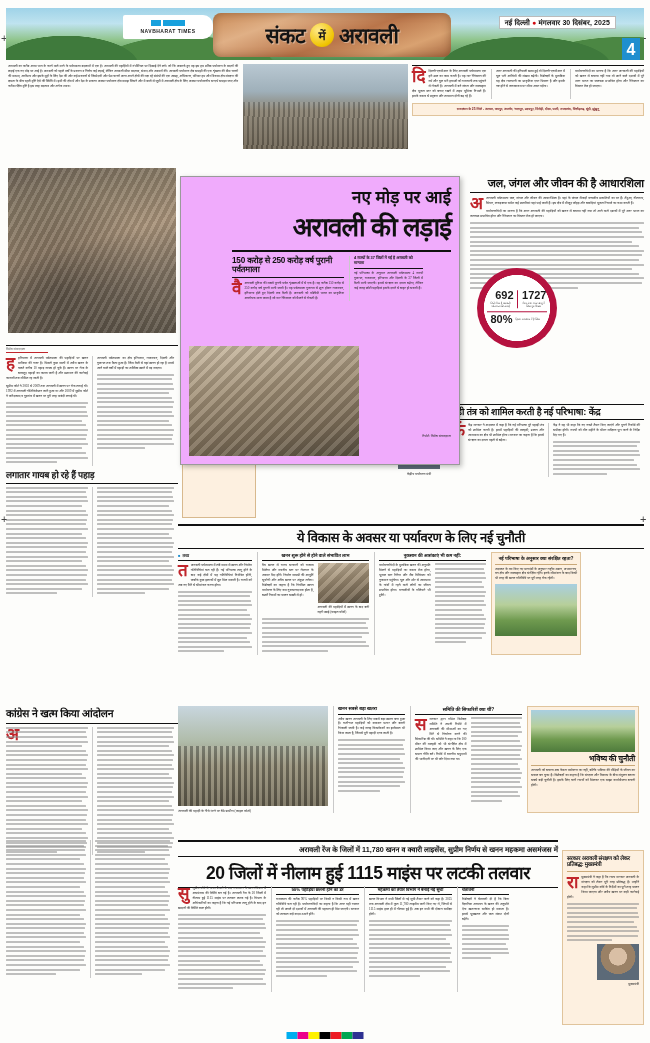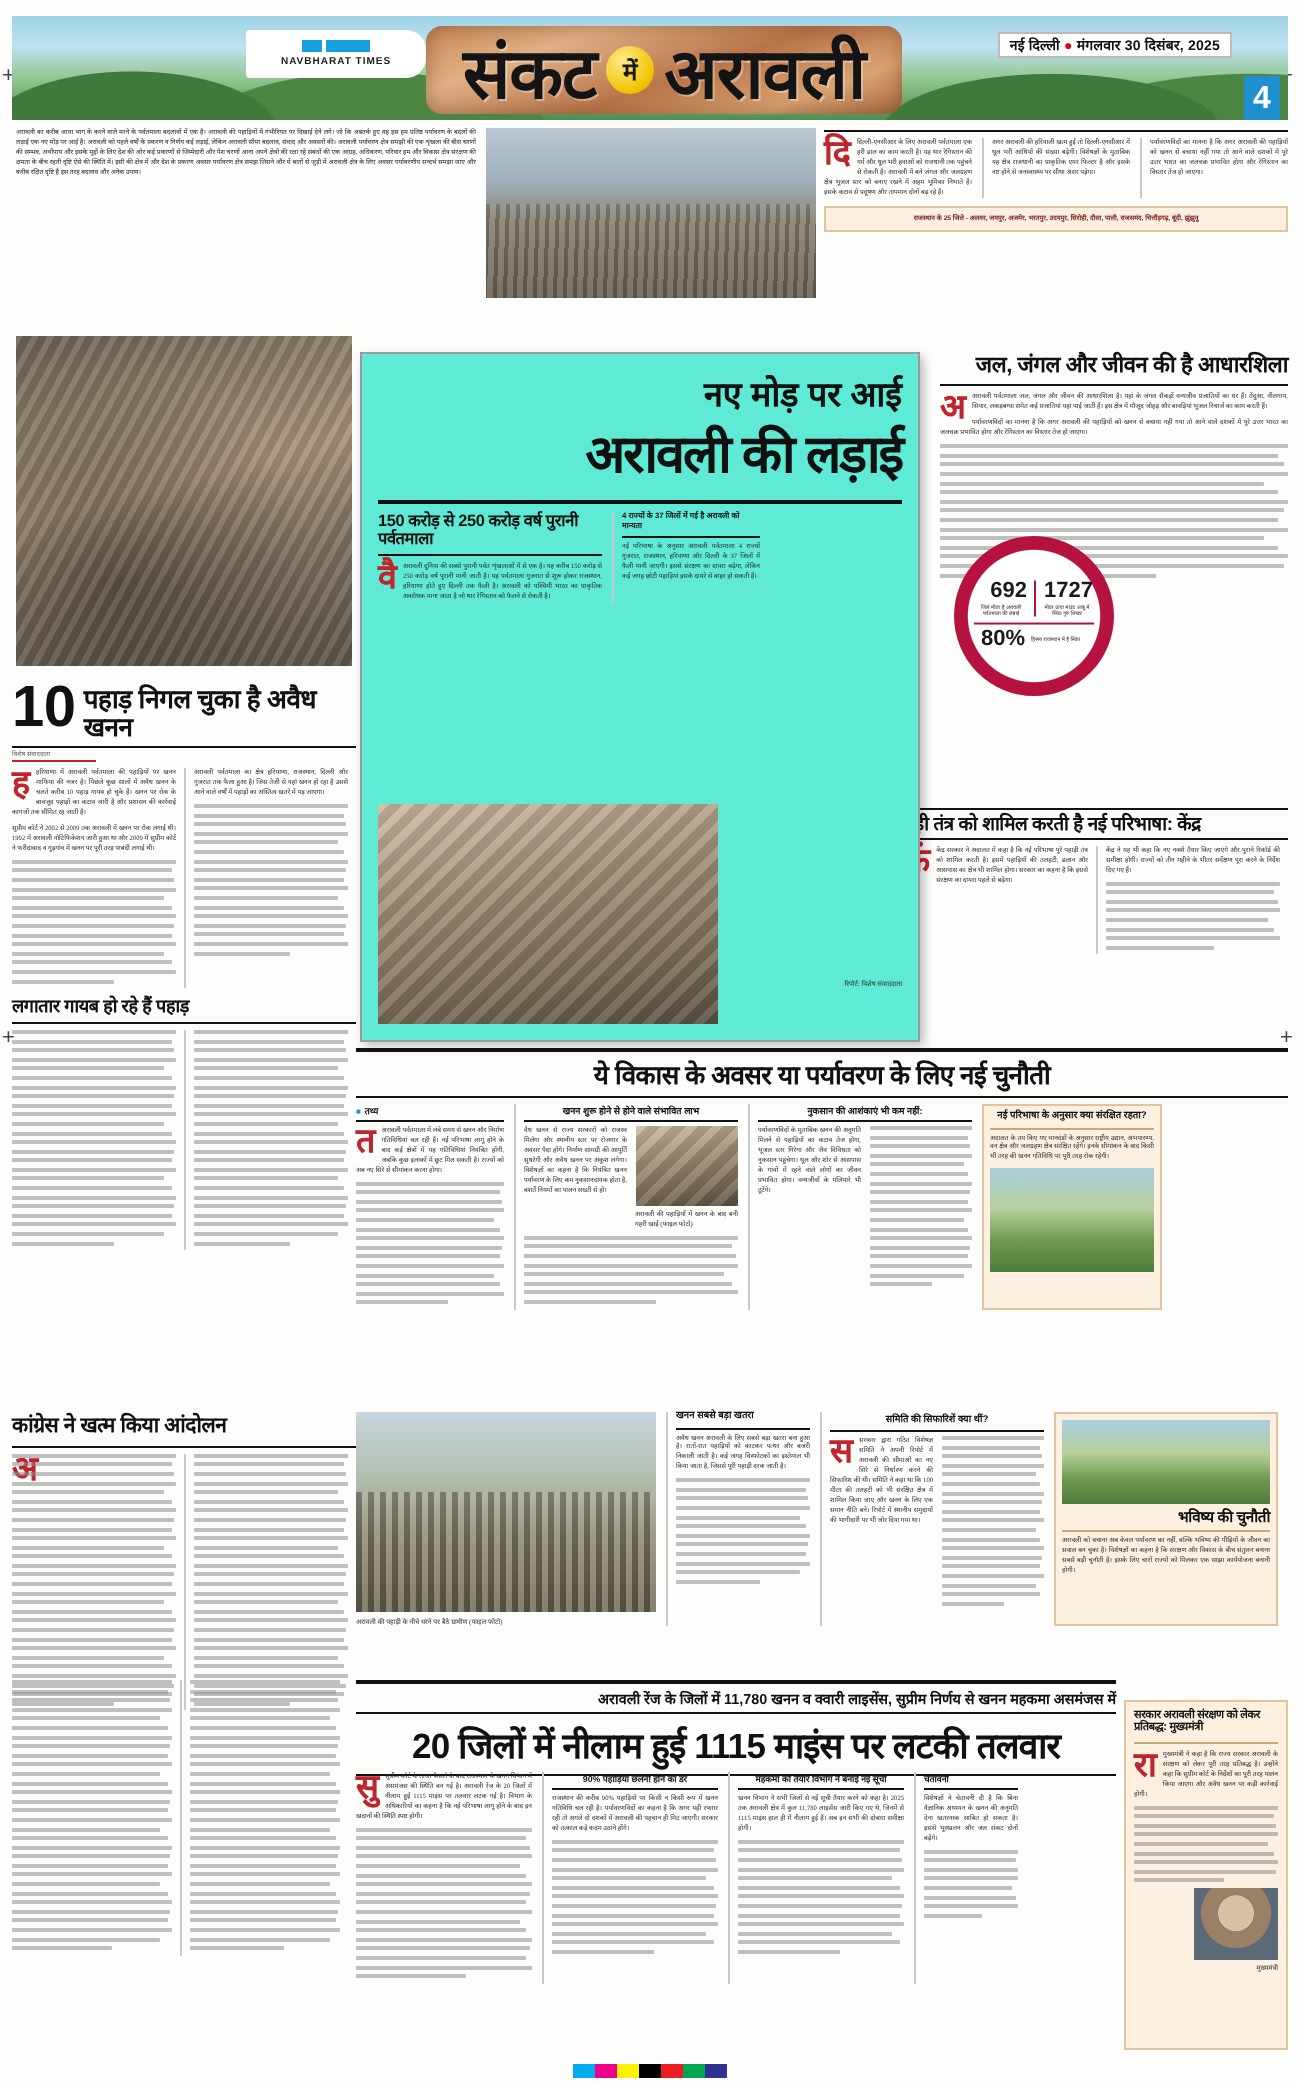--- a/index.html
+++ b/index.html
@@ -41,21 +41,21 @@
   .mh-logo .bars i:first-child { width:10px; }
   .mh-logo .nm { font-size:5px; font-weight:bold; letter-spacing:.5px; color:#1b1b1b; margin-top:2px; }
   .mh-title {
     position: absolute; left: 207px; top: 5px; width: 238px; height: 44px;
     background: linear-gradient(160deg,#c98a57 0%,#e0b086 25%,#b9754a 55%,#d9a271 80%,#a96a43 100%);
     border-radius: 8px;
     display:flex; align-items:center; justify-content:center; gap:5px;
     box-shadow: inset 0 0 10px rgba(90,50,20,.45);
   }
   .mh-title .t1, .mh-title .t3 {
-    font-size: 35px; font-weight: 900; color:#141414; letter-spacing:-.5px;
+    font-size: 21px; font-weight: 900; color:#141414; letter-spacing:-.5px;
     text-shadow: 1px 1px 0 rgba(255,255,255,.35);
   }
   .mh-title .t2 {
     width: 24px; height: 24px; border-radius: 50%;
     background: radial-gradient(circle at 35% 30%, #ffe98a, #f0c400 70%, #c79a00);
     display:flex; align-items:center; justify-content:center;
     font-size: 12px; font-weight:900; color:#1a1a1a;
   }
   .mh-date {
     position:absolute; right: 28px; top: 8px;
@@ -141,23 +141,24 @@
     position:absolute; background:#fdf0e0; border:1px solid #d8b98e;
   }
   .tl-head { color:#b8262c; font-weight:900; }
   .tl-item { display:flex; gap:3px; margin-bottom:4px; }
   .tl-item .bullet { color:#c0252b; font-size:4px; line-height:1; margin-top:1px; }
   .tl-item .txt { font-size:3.3px; line-height:1.45; color:#222; font-family:"Liberation Serif",serif;}
   .tl-date { font-weight:bold; color:#111; }
 
   
   .hero {
-    position:absolute; left:180px; top:176px; width:280px; height:345px;
-    background:#5eead4; border:1px solid #9a9a9a;
+    position:absolute; left:180px; top:176px; width:280px; height:289px;
+    background:#f0abfc; border:1px solid #9a9a9a;
     box-shadow: 2px 2px 5px rgba(0,0,0,.25);
+    padding-left: 43px;
   }
   .hero-h1 { font-size:17px; font-weight:900; text-align:right; color:#111; }
   .hero-h2 { font-size:26px; font-weight:900; text-align:right; color:#111; letter-spacing:-1px; }
 
   
   .stat-circle {
     position:absolute; left:477px; top:268px; width:80px; height:80px;
     border-radius:50%;
     background: radial-gradient(circle at 50% 50%, #ffffff 0 58%, #b5123f 59% 100%);
     border: 0;
@@ -303,24 +304,20 @@
             <i class="s1"></i>
             <i class="last"></i>
         </div>
       </div>
     </div>
   </div>
 
   <div class="photo ph-quarry" style="position:absolute;left:8px;top:168px;width:168px;height:165px;"></div>
 
   <div style="position:absolute;left:6px;top:342px;width:172px;">
-    <div style="display:flex;align-items:flex-start;gap:4px;">
-      <div class="hl" style="font-size:29px;line-height:.85;color:#111;">10</div>
-      <div class="hl" style="font-size:13px;line-height:1.05;padding-top:1px;">पहाड़ निगल चुका है अवैध खनन</div>
-    </div>
     <div style="border-top:1px solid #111;margin-top:3px;"></div>
     <div class="byline" style="margin-top:1px;">विशेष संवाददाता</div>
     <div style="border-top:1px solid #c0252b;margin-top:1px;width:42px;"></div>
     <div style="display:flex;gap:4px;margin-top:3px;">
       <div style="width:82px;">
 
         <span class="dropcap">ह</span>
         <div class="body-txt">हरियाणा में अरावली पर्वतमाला की पहाड़ियों पर खनन माफिया की नजर है। पिछले कुछ सालों में अवैध खनन के चलते करीब 10 पहाड़ गायब हो चुके हैं। खनन पर रोक के बावजूद पहाड़ों का कटाव जारी है और प्रशासन की कार्रवाई कागजों तक सीमित रह जाती है।</div>
         <div class="body-txt" style="margin-top:3px;">सुप्रीम कोर्ट ने 2002 से 2009 तक अरावली में खनन पर रोक लगाई थी। 1992 में अरावली नोटिफिकेशन जारी हुआ था और 2009 में सुप्रीम कोर्ट ने फरीदाबाद व गुड़गांव में खनन पर पूरी तरह पाबंदी लगाई थी।</div>
         <div class="lines" style="margin-top:3px;">

